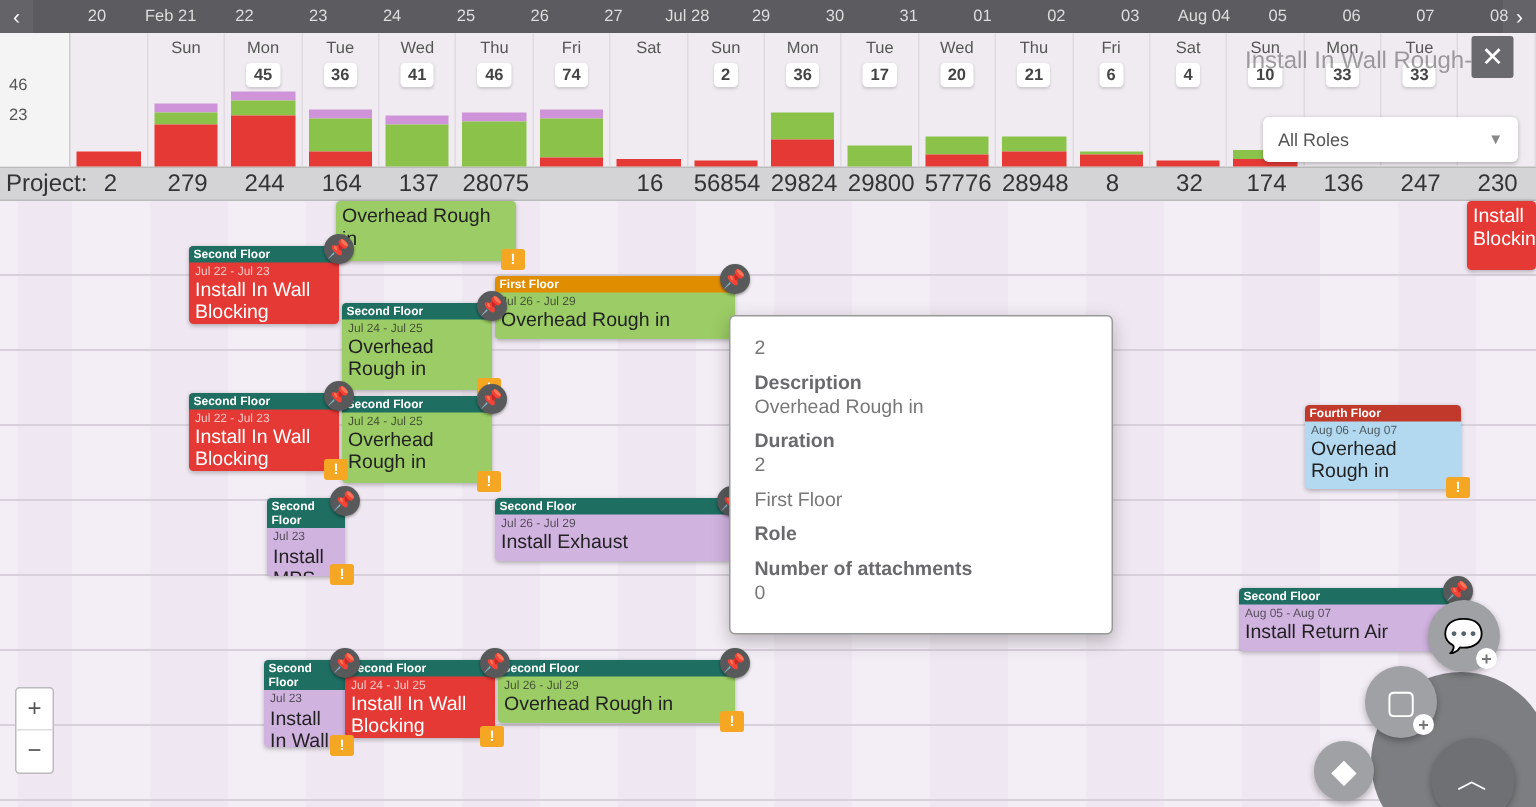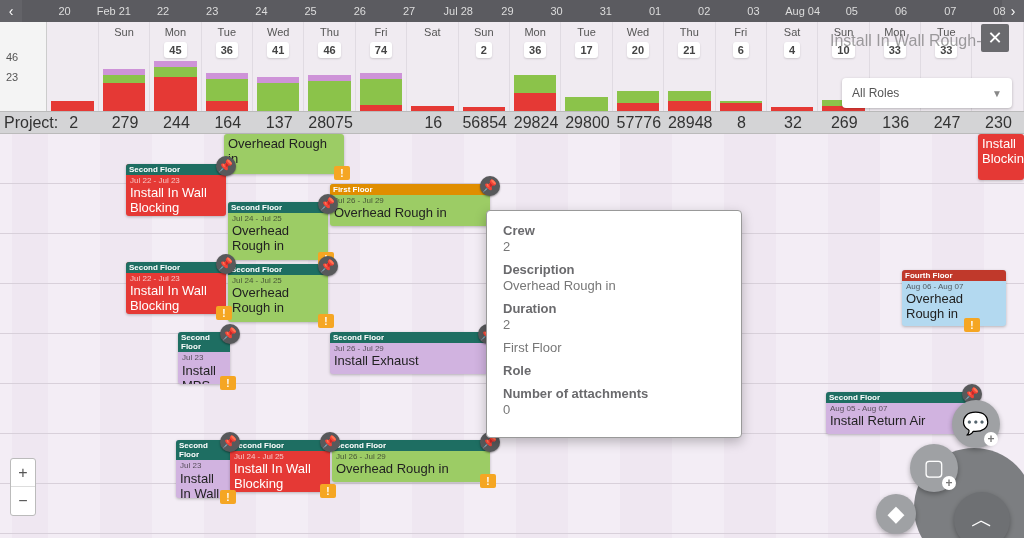--- a/index.html
+++ b/index.html
@@ -132,21 +132,21 @@
     color: #fff; margin: -2px -4px 1px -4px;
   }
   .task .dates { font-size: 8px; opacity: 0.7; }
   .task .name { font-size: 13px; font-weight: 500; margin-top: 1px; }
   .task.red { background: #e53935; color: #fff; }
   .task.red .floor { background: #1e6e62; }
   .task.green { background: #9ccc65; }
   .task.green .floor { background: #1e6e62; color:#fff; }
   .task.purple { background: #d1b3e0; }
   .task.purple .floor { background: #1e6e62; color:#fff; }
-  .task.blue { background: #b3d9f0; margin-left: 32px; }
+  .task.blue { background: #b3d9f0; }
   .task.blue .floor { background: #c0392b; color:#fff; }
   .task.orangehead .floor { background: #e08e00; color:#fff; }
 
   .pin {
     position: absolute; width: 20px; height: 20px; border-radius: 50%;
     background: #58595b; color: #fff; display: flex; align-items: center;
     justify-content: center; font-size: 12px; box-shadow: 0 1px 2px rgba(0,0,0,0.4);
     z-index: 20;
   }
   .warn {
@@ -397,21 +397,21 @@
     <div class="pv">28075</div>
     <div class="pv"></div>
     <div class="pv">16</div>
     <div class="pv">56854</div>
     <div class="pv">29824</div>
     <div class="pv">29800</div>
     <div class="pv">57776</div>
     <div class="pv">28948</div>
     <div class="pv">8</div>
     <div class="pv">32</div>
-    <div class="pv">269</div>
+    <div class="pv">174</div>
     <div class="pv">136</div>
     <div class="pv">247</div>
     <div class="pv">230</div>
   </div>
 
 <div class="gantt">
   <div class="hgrid"></div>
 <div class="task green" style="left: 224px; top: 0px; width: 120px; height: 40px;">
       <div class="name">Overhead Rough in</div>
     </div>
@@ -494,21 +494,20 @@
       <div class="dates">Aug 05 - Aug 07</div>
       <div class="name">Install Return Air</div>
     </div>
     <div class="pin" style="left: 962px; top: 250px;">📌</div>
     <div class="warn" style="left: 962px; top: 292px;">!</div>
     <div class="task red" style="left: 978px; top: 0px; width: 46px; height: 46px;">
       <div class="name">Install Blocking</div>
     </div>
     <div class="popup" style="left: 486px; top: 76px;">
       <div class="row">
-        <div class="k">Crew</div>
         <div class="v">2</div>
       </div>
       <div class="row">
         <div class="k">Description</div>
         <div class="v">Overhead Rough in</div>
       </div>
       <div class="row">
         <div class="k">Duration</div>
         <div class="v">2</div>
       </div>

